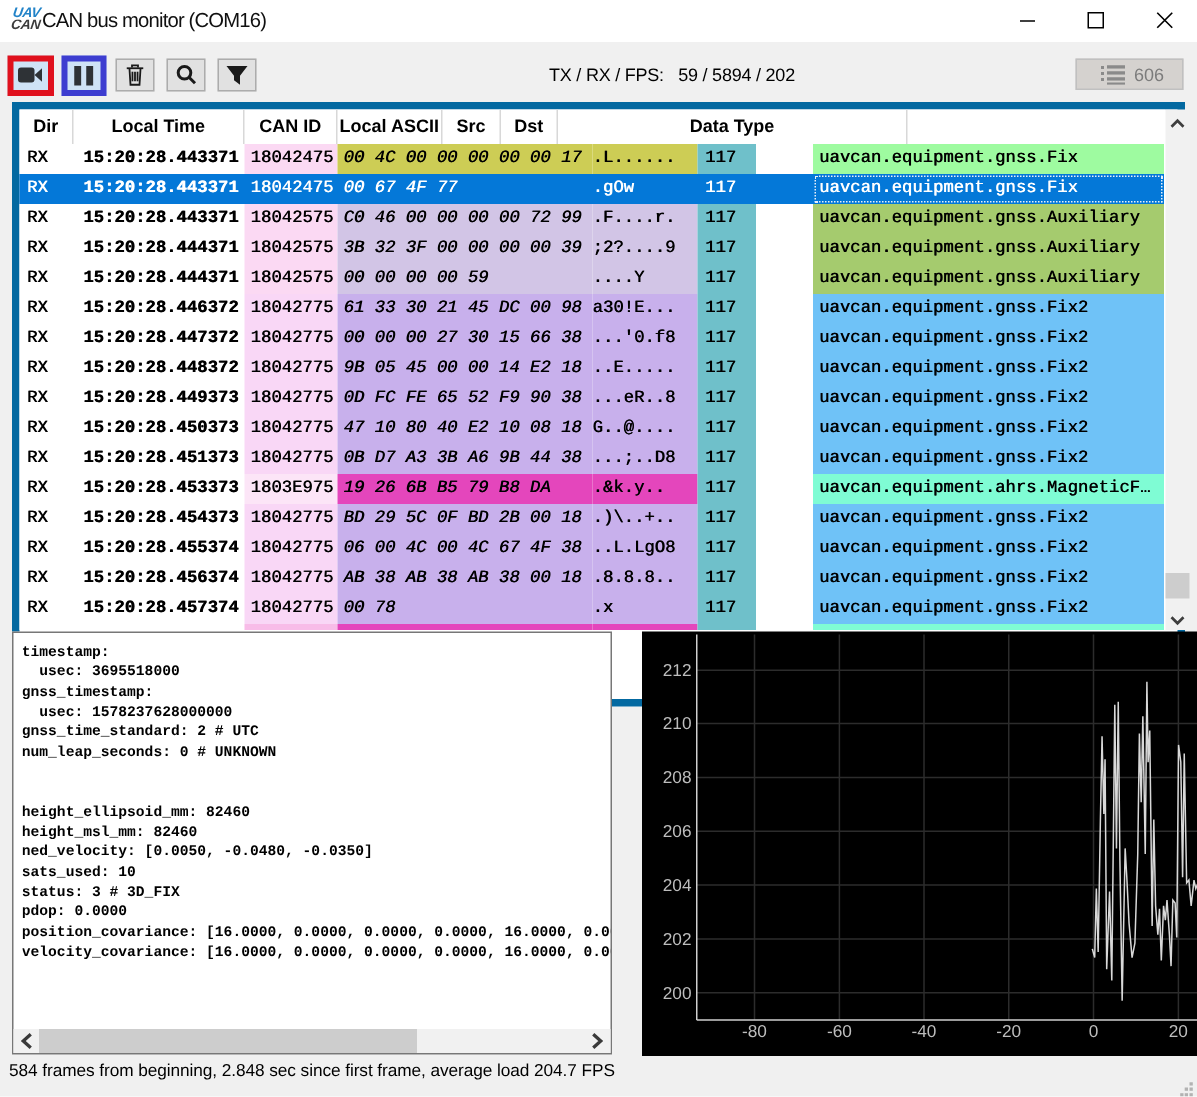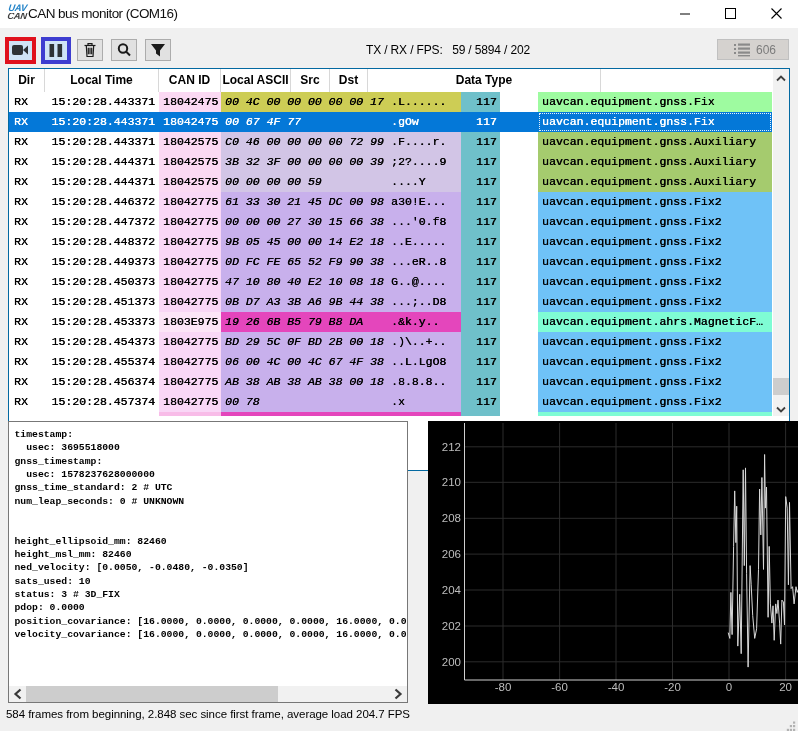--- a/index.html
+++ b/index.html
@@ -9,31 +9,31 @@
 #logo .u { color:#2283c8; display:block; line-height:7.8px; }
 #logo .c { color:#3c3c3c; display:block; line-height:7.8px; }
 #title { position:absolute; left:28px; top:0; line-height:28px; font-size:13.5px; letter-spacing:-0.55px; color:#101010; }
 .winbtn { position:absolute; top:0; width:46px; height:28px; }
 #tb-min { left:662px; } #tb-max { left:708px; } #tb-close { left:754px; }
 #toolbar { position:absolute; left:0; top:28px; width:798px; height:40px; background:#f0f0f0; }
 .bigbtn { position:absolute; top:9px; width:31px; height:27px; }
 .graybtn { position:absolute; top:11px; width:26px; height:22px; background:#e1e1e1; border:1px solid #acacac; }
 #fpslabel { position:absolute; left:366px; top:15px; font-size:12px; letter-spacing:-0.15px; color:#000; }
 #btn606 { position:absolute; left:717px; top:11px; width:72px; height:21px; background:#d5d2cf; border:1px solid #c0c0c0; color:#7c7c7c; font-size:12px; }
-#table { position:absolute; left:8px; top:68px; width:782px; height:403px; border:1px solid #0369a1; background:#fff; }
+#table { position:absolute; left:8px; top:68px; width:782px; height:403px; border:5px solid #0369a1; background:#fff; }
 #thead { position:absolute; left:0; top:0; height:23px; width:764px; background:#fff; font-weight:bold; font-size:12px; }
 #thead .h { float:left; height:23px; line-height:23px; text-align:center; border-right:1px solid #d8d8d8; }
 .tr { position:absolute; left:0; height:20px; width:763px; font:11.5px "Liberation Mono",monospace; line-height:20px; white-space:pre; text-shadow:0.35px 0 0 currentColor; }
 .c { float:left; height:20px; overflow:hidden; }
 .cdir { width:36px; padding-left:5px; }
-.clt { width:114px; text-align:right; padding-right:4px; }
+.clt { width:114px; text-align:right; padding-right:4px;font-weight:bold; }
 .cid { width:62px; padding-left:4px; }
 .chex { width:170px; padding-left:4px;font-style:italic; }
 .casc { width:70px; }
-.csrc { width:39px; padding-left:15px; }
+.csrc { width:39px; padding-left:5px; }
 .cdst { width:38px; }
 .ctyp { width:234px; padding-left:4px; }
 .sb { position:absolute; background:#f1f1f1; }
 .sbthumb { position:absolute; background:#cdcdcd; }
 #panel { position:absolute; left:8px; top:421px; width:400px; height:282px; background:#fff; border:1px solid #777; }
 #panel pre { position:absolute; left:5.5px; top:6px; font:bold 9.75px "Liberation Mono",monospace; line-height:13.35px; color:#000; width:392px; overflow:hidden; }
 #plot { position:absolute; left:412px; top:421px; width:378px; height:283px; background:#000;margin-left:16px; }
 #plot svg { position:absolute; left:0; top:0; }
 #plot .g { stroke:#2c2c2c; stroke-width:1; }
 #plot .ax { stroke:#cfcfcf; stroke-width:1; }

